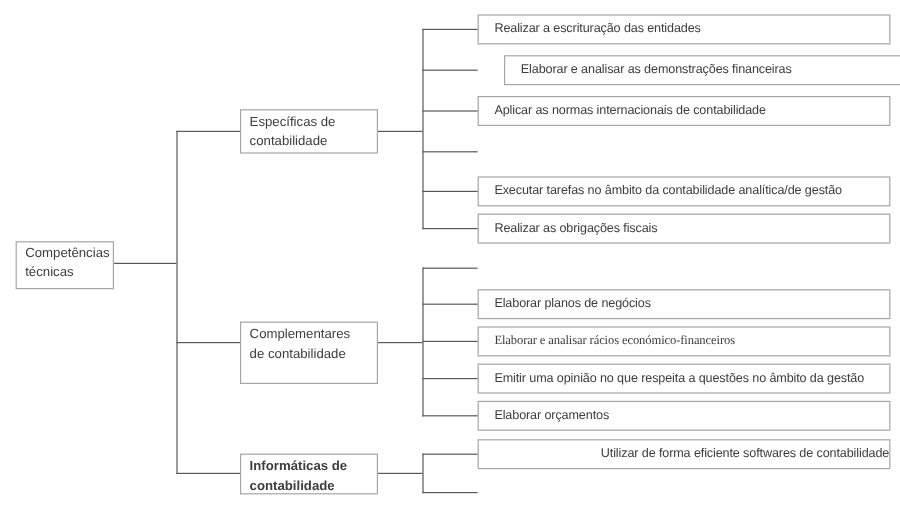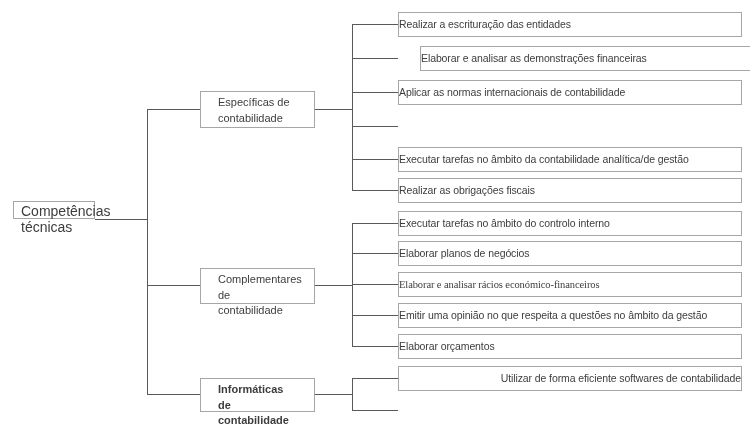--- a/index.html
+++ b/index.html
@@ -14,57 +14,57 @@
   .node{
     position:absolute;
     background:#ffffff;
     border:1px solid #a6a6a6;
     box-sizing:border-box;
   }
   .leaf{
     left:398px;width:344px;height:25px;
     font-size:10.5px;
     line-height:23px;
+    padding-left:13px;
     letter-spacing:-0.1px;
     white-space:nowrap;
   }
   .branch{
     left:200px;width:115px;
     font-size:11px;
     line-height:15.5px;
-    padding:3px 17px;
+    padding:3px 7px;
   }
   .root{
-    left:13px;top:201px;width:82px;height:18px;
-    font-size:14px;
+    left:13px;top:201px;width:82px;height:40px;
+    font-size:11px;
     line-height:15.5px;
     padding:2px 7px;
   }
   .line{position:absolute;background:#595959;}
   .h{height:1px;}
   .v{width:1px;}
 </style>
 </head>
 <body>
 
 <div id="canvas">
 
   <div class="node root">Competências técnicas</div>
 
   <div class="node branch" style="top:91px;height:37px;">Específicas de contabilidade</div>
-  <div class="node branch" style="top:268px;height:36px;">Complementares de contabilidade</div>
+  <div class="node branch" style="top:268px;height:52px;">Complementares de contabilidade</div>
   <div class="node branch" style="top:378px;height:34px;font-weight:bold;">Informáticas de contabilidade</div>
 
   <div class="node leaf" style="top:12px;">Realizar a escrituração das entidades</div>
   <div class="node leaf" style="top:46px;margin-left:22px;">Elaborar e analisar as demonstrações financeiras</div>
   <div class="node leaf" style="top:80px;">Aplicar as normas internacionais de contabilidade</div>
   <div class="node leaf" style="top:178px;">Realizar as obrigações fiscais</div>
   <div class="node leaf" style="top:147px;">Executar tarefas no âmbito da contabilidade analítica/de gestão</div>
 
-  <div class="node leaf" style="top:211px;">Executar tarefas no âmbito do controlo interno</div>
   <div class="node leaf" style="top:241px;">Elaborar planos de negócios</div>
   <div class="node leaf" style="top:272px;font-family:Liberation Serif, serif;">Elaborar e analisar rácios económico-financeiros</div>
   <div class="node leaf" style="top:303px;">Emitir uma opinião no que respeita a questões no âmbito da gestão</div>
   <div class="node leaf" style="top:334px;">Elaborar orçamentos</div>
 
   <div class="node leaf" style="top:366px;text-align:right;">Utilizar de forma eficiente softwares de contabilidade</div>
 
   <div class="line h" style="left:95px;top:219px;width:52px;"></div>
   <div class="line v" style="left:147px;top:109px;height:286px;"></div>
   <div class="line h" style="left:147px;top:109px;width:53px;"></div>

